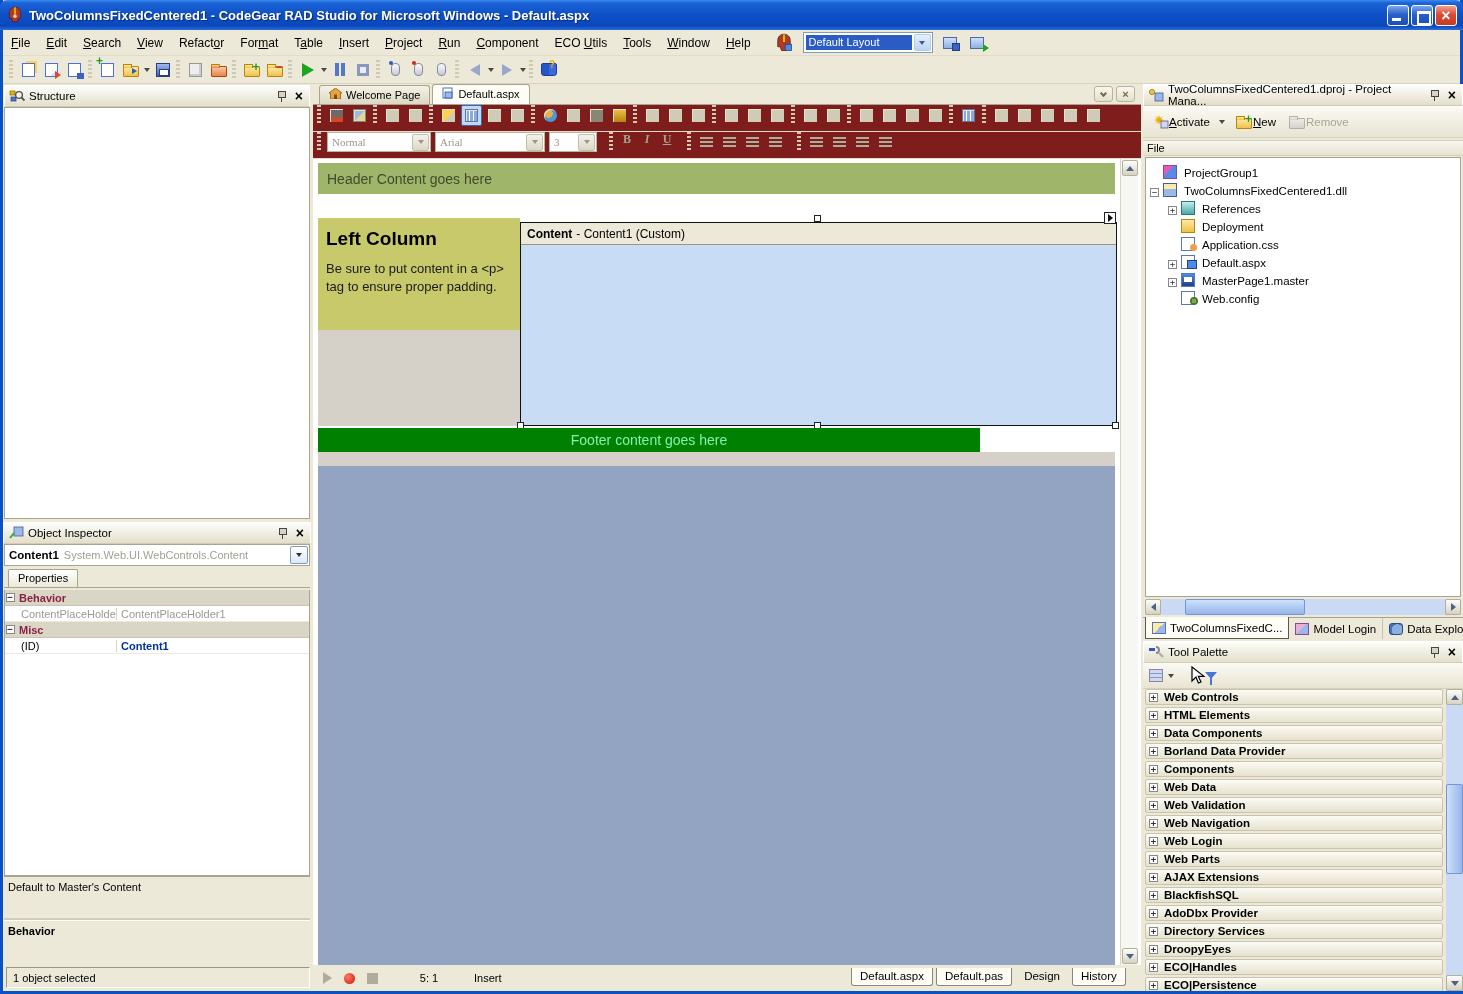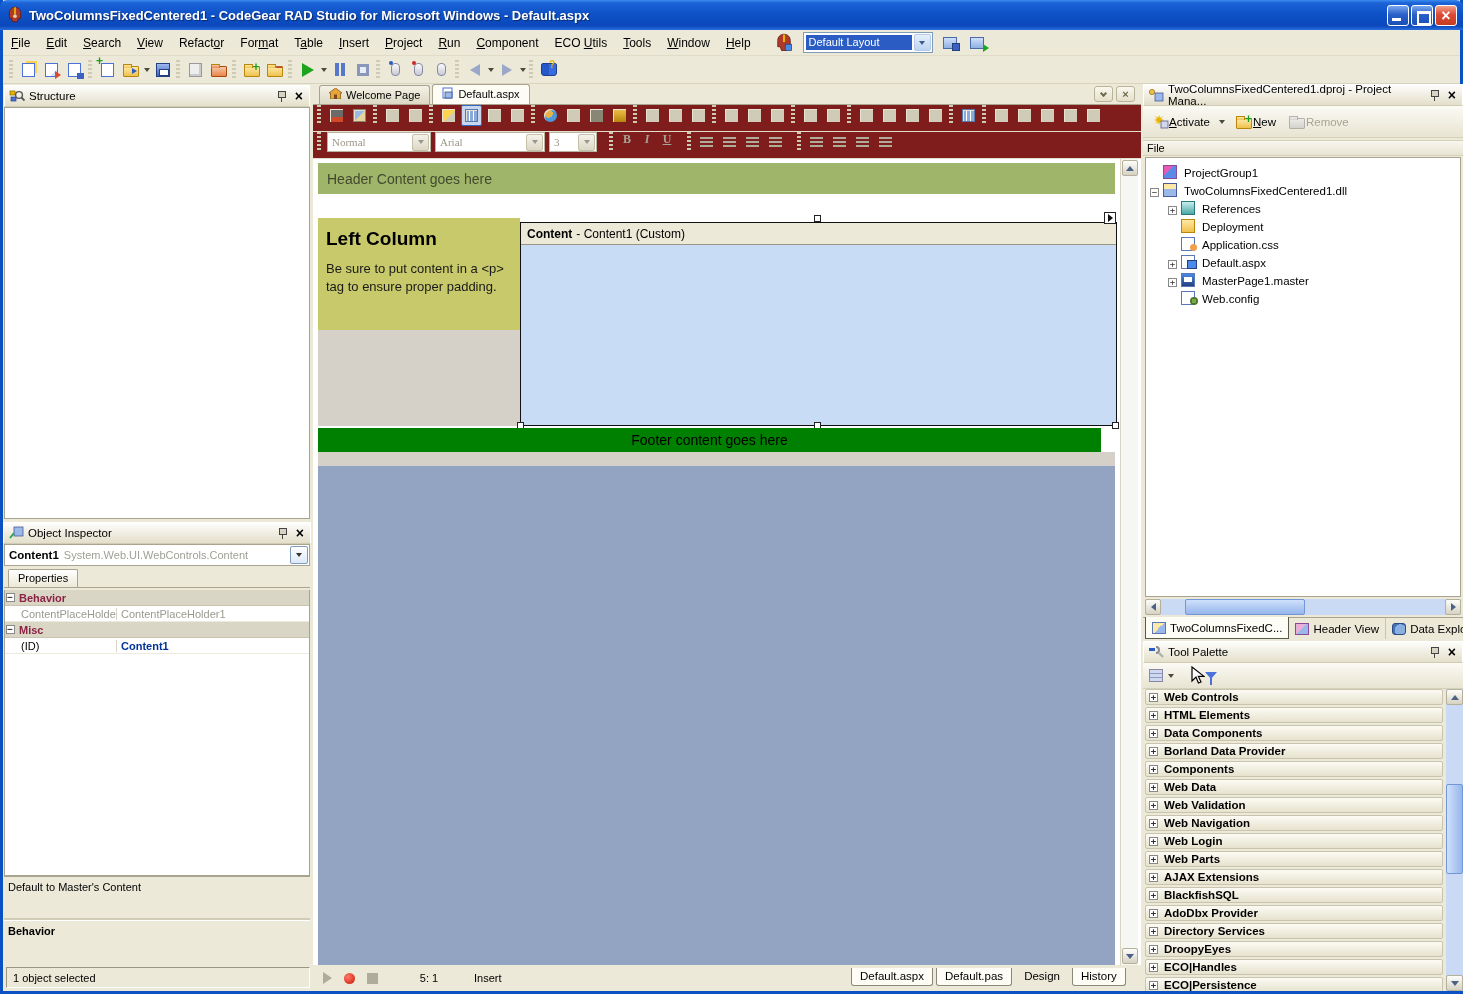--- a/index.html
+++ b/index.html
@@ -138,21 +138,21 @@
   .pg-rightbg{position:absolute;left:207px;top:59px;width:597px;height:4px;background:#fff;}
   .pg-content{position:absolute;left:207px;top:63px;width:597px;height:204px;border:1px solid #111;background:#c9dcf6;}
   .pg-content-head{height:22px;background:#ece9d8;border-bottom:1px solid #9a9684;display:flex;align-items:center;padding-left:6px;font-size:12px;}
   .pg-content-head b{font-weight:bold;margin-right:4px;}
   .pg-content-body{padding:2px 12px;}
   .pg-content-body h1{margin:8px 0 10px;font-size:21px;color:#111;}
   .pg-content-body p{margin:0;font-size:13.5px;line-height:19px;color:#111;}
   .handle{position:absolute;width:7px;height:7px;background:#fff;border:1px solid #222;}
   .smart-tag{position:absolute;width:12px;height:12px;background:#fff;border:1px solid #222;display:flex;align-items:center;justify-content:center;}
   .smart-tag::after{content:"";border-top:4px solid transparent;border-bottom:4px solid transparent;border-left:5px solid #111;}
-  .pg-footer{position:absolute;left:5px;top:269px;width:783px;height:24px;background:#008000;color:#000000;font-size:14px;display:flex;align-items:center;justify-content:center;}
+  .pg-footer{position:absolute;left:5px;top:269px;width:662px;height:24px;background:#008000;color:#86efac;font-size:14px;display:flex;align-items:center;justify-content:center;}
   .pg-graystrip{position:absolute;left:5px;top:293px;width:797px;height:14px;background:#d5d1c8;}
   .pg-slate{position:absolute;left:5px;top:307px;width:797px;height:499px;background:#93a3c2;
     background-image:radial-gradient(#8a9ab8 14%,transparent 15%);background-size:4px 4px;}
   .vscroll{position:absolute;right:3px;top:0;width:18px;height:806px;background:#f6f6f2;border-left:1px solid #d8d4c4;}
   .sbtn{position:absolute;left:1px;width:16px;height:16px;background:linear-gradient(180deg,#fdfdfb,#d6d2c2);border:1px solid #b5b09a;border-radius:2px;display:flex;align-items:center;justify-content:center;cursor:pointer;}
   .tri-up{border-left:4px solid transparent;border-right:4px solid transparent;border-bottom:5px solid #4d6185;}
   .tri-down{border-left:4px solid transparent;border-right:4px solid transparent;border-top:5px solid #4d6185;}
   .tri-left{border-top:4px solid transparent;border-bottom:4px solid transparent;border-right:5px solid #4d6185;}
   .tri-right{border-top:4px solid transparent;border-bottom:4px solid transparent;border-left:5px solid #4d6185;}
   
@@ -711,21 +711,21 @@
         </span>
       <span class="hthumb"></span>
     </div>
     <div class="pm-tabs" id="pm-tabs">
         <div class="pm-tab active">
           <span class="tab-ic "></span>
           <span>TwoColumnsFixedC...</span>
         </div>
         <div class="pm-tab">
           <span class="tab-ic model"></span>
-          <span>Header View</span>
+          <span>Model Login</span>
         </div>
         <div class="pm-tab">
           <span class="tab-ic data"></span>
           <span>Data Explorer</span>
         </div>
       </div>
 
     <div class="tp-head-wrap">
       <div class="panel-head">
         <svg class="mini-ic" viewBox="0 0 16 14">

